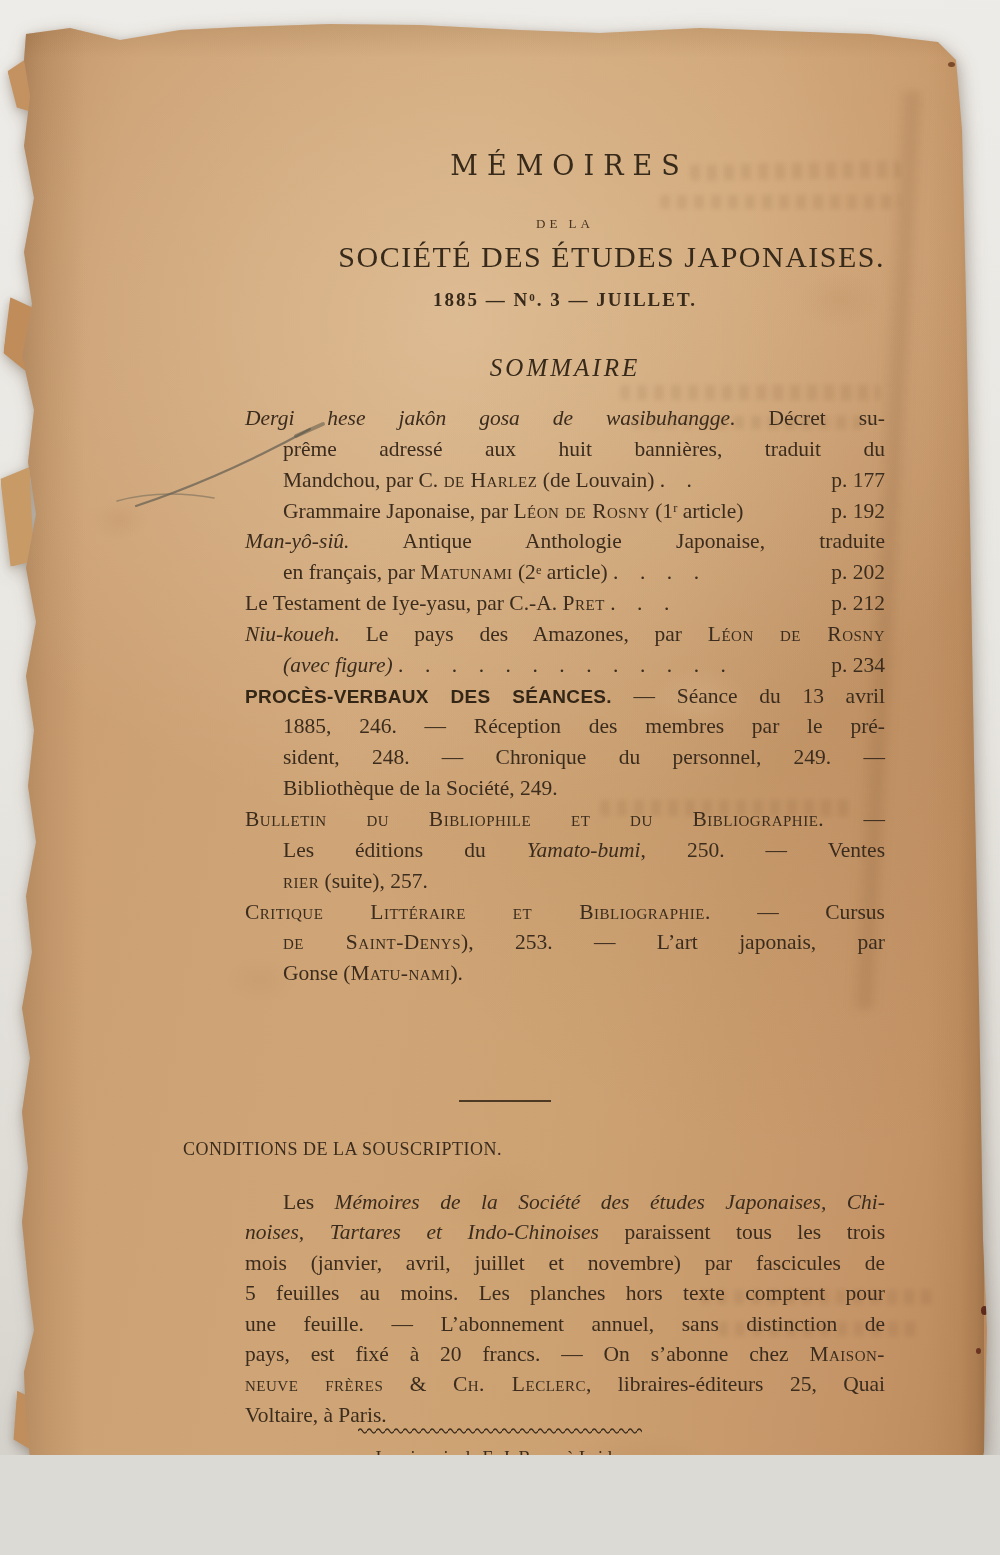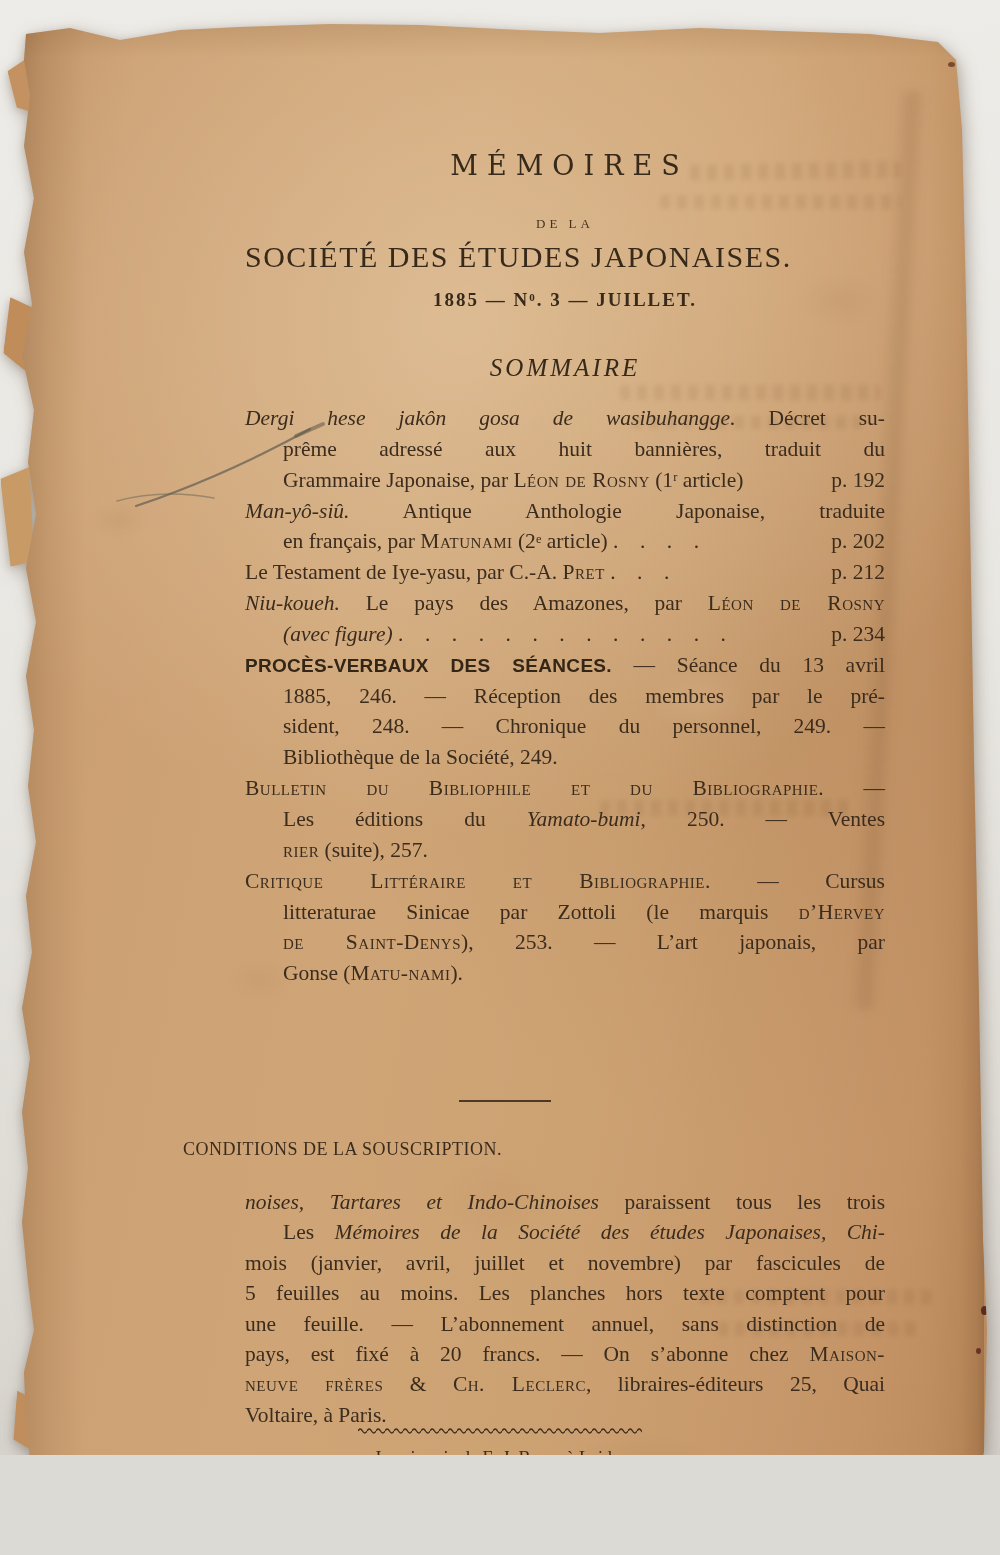--- a/index.html
+++ b/index.html
@@ -38,21 +38,21 @@
       filter:blur(4px);transform:rotate(3deg);}
   .ghost{position:absolute;border-radius:4px;filter:blur(2.6px);opacity:.65;
       background:repeating-linear-gradient(90deg, rgba(110,70,35,.17) 0 10px, rgba(110,70,35,0) 10px 17px);}
   .speck{position:absolute;border-radius:50%;}
   .pencil-svg{position:absolute;left:0;top:0;pointer-events:none;}
   
   .content{position:absolute;left:245px;top:0;width:640px;color:#3b2c1d;}
   .t1{position:absolute;top:150px;width:100%;text-align:center;font-family:"DejaVu Serif","Liberation Serif",serif;
       font-size:27px;letter-spacing:9px;text-indent:9px;color:#372a1a;}
   .t2{position:absolute;top:216px;width:100%;text-align:center;font-size:13px;letter-spacing:4px;color:#43331f;}
-  .t3{position:absolute;top:240px;width:100%;text-align:left;font-size:30px;letter-spacing:1.5px;color:#372a1a;}
+  .t3{position:absolute;top:240px;width:100%;text-align:right;font-size:30px;letter-spacing:1.5px;color:#372a1a;}
   .t4{position:absolute;top:289px;width:100%;text-align:center;font-size:19px;font-weight:bold;letter-spacing:2px;color:#372a1a;}
   .s-title{position:absolute;top:354px;width:100%;text-align:center;font-style:italic;font-size:25px;letter-spacing:3px;color:#372a1a;}
   .entries{position:absolute;top:403px;width:100%;}
   .cond-lines{position:absolute;top:1187px;width:100%;}
   .line{position:relative;height:30.85px;line-height:30.85px;font-size:21.5px;white-space:nowrap;}
   .cond-lines .line{height:30.4px;line-height:30.4px;}
   .line.j{white-space:normal;text-align:justify;text-align-last:justify;}
   .line.ind{padding-left:38px;}
   .sg-r{font-style:normal;}
   .sg-i{font-style:italic;}
@@ -106,42 +106,42 @@
 
       <div class="content">
         <div class="t1">MÉMOIRES</div>
         <div class="t2">DE LA</div>
         <div class="t3">SOCIÉTÉ DES ÉTUDES JAPONAISES.</div>
         <div class="t4"><span class="sg-r">1885 — N</span><span class="sg-sup">0</span><span class="sg-r">. 3 — JUILLET.</span></div>
         <div class="s-title">SOMMAIRE</div>
         <div class="entries">
             <div class="line j"><span class="sg-i">Dergi hese jakôn gosa de wasibuhangge.</span><span class="sg-r"> Décret su-</span></div>
             <div class="line j ind"><span class="sg-r">prême adressé aux huit bannières, traduit du</span></div>
+            <div class="line ind"><span class="sg-r">Mandchou, par C. </span><span class="sg-sc">de Harlez</span><span class="sg-r"> (de Louvain) .  .</span><span class="pg">p. 177</span></div>
             <div class="line ind"><span class="sg-r">Grammaire Japonaise, par </span><span class="sg-sc">Léon de Rosny</span><span class="sg-r"> (1</span><span class="sg-sup">r</span><span class="sg-r"> article)</span><span class="pg">p. 192</span></div>
             <div class="line j"><span class="sg-i">Man-yô-siû.</span><span class="sg-r"> Antique Anthologie Japonaise, traduite</span></div>
             <div class="line ind"><span class="sg-r">en français, par </span><span class="sg-sc">Matunami</span><span class="sg-r"> (2</span><span class="sg-sup">e</span><span class="sg-r"> article) .  .  .  .</span><span class="pg">p. 202</span></div>
             <div class="line"><span class="sg-r">Le Testament de Iye-yasu, par C.-A. </span><span class="sg-sc">Pret</span><span class="sg-r"> .  .  .</span><span class="pg">p. 212</span></div>
             <div class="line j"><span class="sg-i">Niu-koueh.</span><span class="sg-r"> Le pays des Amazones, par </span><span class="sg-sc">Léon de Rosny</span></div>
             <div class="line ind"><span class="sg-i">(avec figure)</span><span class="sg-r"> .  .  .  .  .  .  .  .  .  .  .  .  .</span><span class="pg">p. 234</span></div>
             <div class="line j"><span class="sg-b">PROCÈS-VERBAUX DES SÉANCES.</span><span class="sg-r"> — Séance du 13 avril</span></div>
             <div class="line j ind"><span class="sg-r">1885, 246. — Réception des membres par le pré-</span></div>
             <div class="line j ind"><span class="sg-r">sident, 248. — Chronique du personnel, 249. —</span></div>
             <div class="line ind"><span class="sg-r">Bibliothèque de la Société, 249.</span></div>
             <div class="line j"><span class="sg-sc">Bulletin du Bibliophile et du Bibliographie.</span><span class="sg-r"> —</span></div>
             <div class="line j ind"><span class="sg-r">Les éditions du </span><span class="sg-i">Yamato-bumi</span><span class="sg-r">, 250. — Ventes</span></div>
             <div class="line ind"><span class="sg-sc">rier</span><span class="sg-r"> (suite), 257.</span></div>
             <div class="line j"><span class="sg-sc">Critique Littéraire et Bibliographie.</span><span class="sg-r"> — Cursus</span></div>
-            <div class="line j ind"><span class="sg-r">litteraturae Sinicae par Zottoli (le marquis </span><span class="sg-sc">d’Hervey</span></div>
             <div class="line j ind"><span class="sg-sc">de Saint-Denys</span><span class="sg-r">), 253. — L’art japonais, par</span></div>
             <div class="line ind"><span class="sg-r">Gonse (</span><span class="sg-sc">Matu-nami</span><span class="sg-r">).</span></div>
           </div>
         <div class="c-title">CONDITIONS DE LA SOUSCRIPTION.</div>
         <div class="cond-lines">
+            <div class="line j ind"><span class="sg-r">Les </span><span class="sg-i">Mémoires de la Société des études Japonaises, Chi-</span></div>
             <div class="line j"><span class="sg-i">noises, Tartares et Indo-Chinoises</span><span class="sg-r"> paraissent tous les trois</span></div>
-            <div class="line j ind"><span class="sg-r">Les </span><span class="sg-i">Mémoires de la Société des études Japonaises, Chi-</span></div>
             <div class="line j"><span class="sg-r">mois (janvier, avril, juillet et novembre) par fascicules de</span></div>
             <div class="line j"><span class="sg-r">5 feuilles au moins. Les planches hors texte comptent pour</span></div>
             <div class="line j"><span class="sg-r">une feuille. — L’abonnement annuel, sans distinction de</span></div>
             <div class="line j"><span class="sg-r">pays, est fixé à 20 francs. — On s’abonne chez </span><span class="sg-sc">Maison-</span></div>
             <div class="line j"><span class="sg-sc">neuve frères</span><span class="sg-r"> &amp; </span><span class="sg-sc">Ch. Leclerc</span><span class="sg-r">, libraires-éditeurs 25, Quai</span></div>
             <div class="line"><span class="sg-r">Voltaire, à Paris.</span></div>
           </div>
       </div>
 
       <div class="divider"></div>

